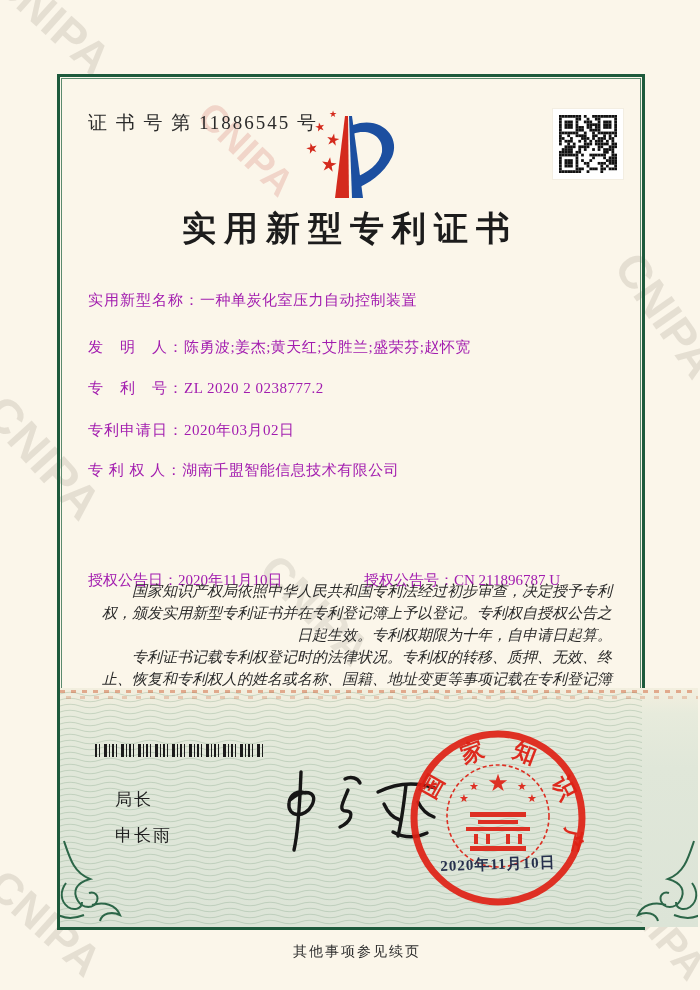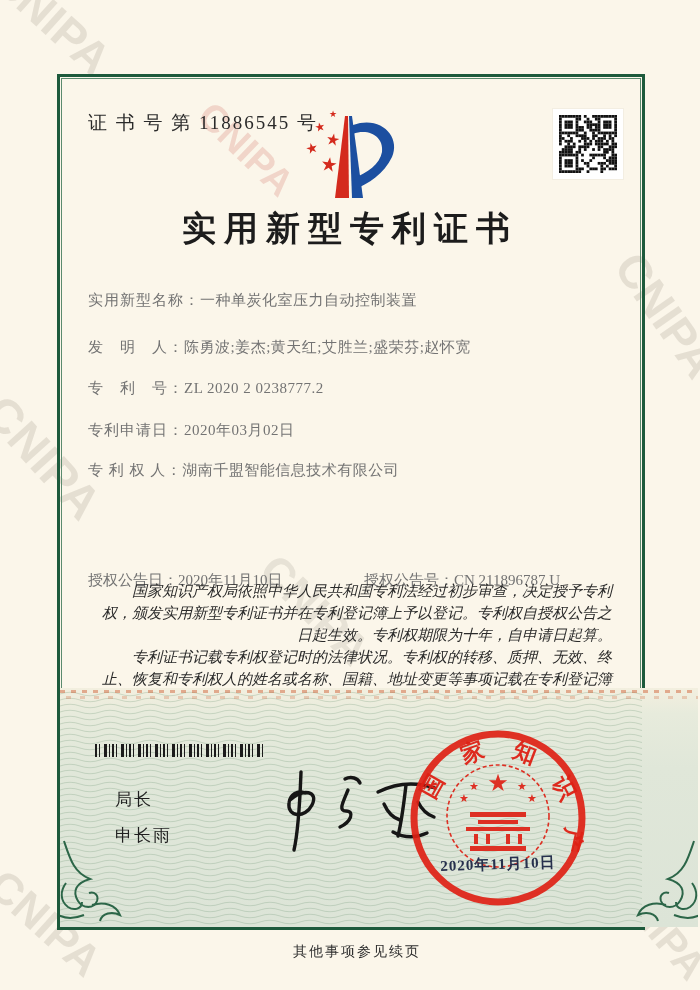--- a/index.html
+++ b/index.html
@@ -44,21 +44,21 @@
   .qr{
     position:absolute;left:553px;top:109px;width:58px;height:58px;
     background:#fff;padding:6px;box-shadow:0 0 0 1px rgba(0,0,0,.03);
   }
   .title{
     position:absolute;left:0;top:206px;width:100%;
     text-align:center;font-size:34px;font-weight:bold;
     letter-spacing:8px;color:#1c1c1c;
   }
   
-  .field{position:absolute;left:88px;font-size:15px;color:#737373;width:522px;}
+  .field{position:absolute;left:88px;font-size:15px;color:#a21caf;width:522px;}
   .field .lbl{letter-spacing:1px;}
   .field .val{letter-spacing:.5px;}
   .f1{top:291px;} .f2{top:338px;} .f3{top:379px;} .f4{top:421px;} .f5{top:461px;}
   .f6{top:503px;display:flex;}
   .f6 .lbl{flex:0 0 auto;}
   .f6 .val{width:395px;line-height:23px;display:inline-block;}
   .f7{top:523px;margin-top:48px;}
   .grant-no{position:absolute;left:276px;top:0;}
   
   .body-text{

